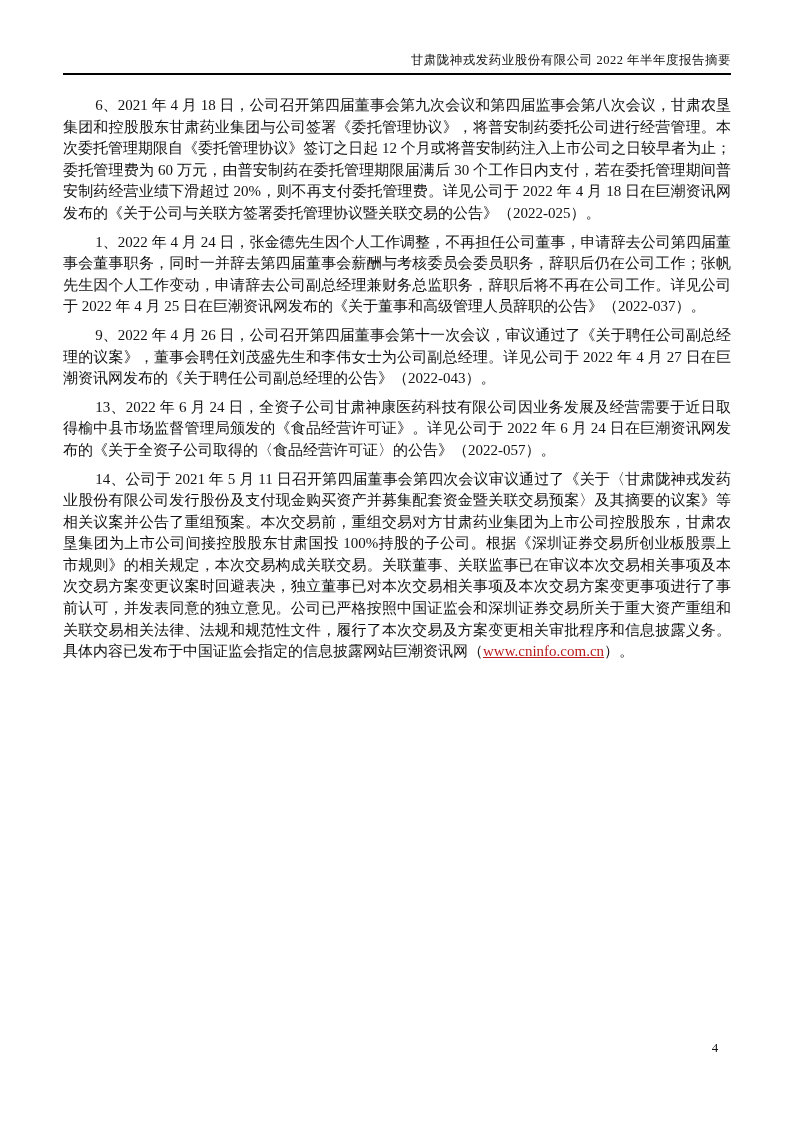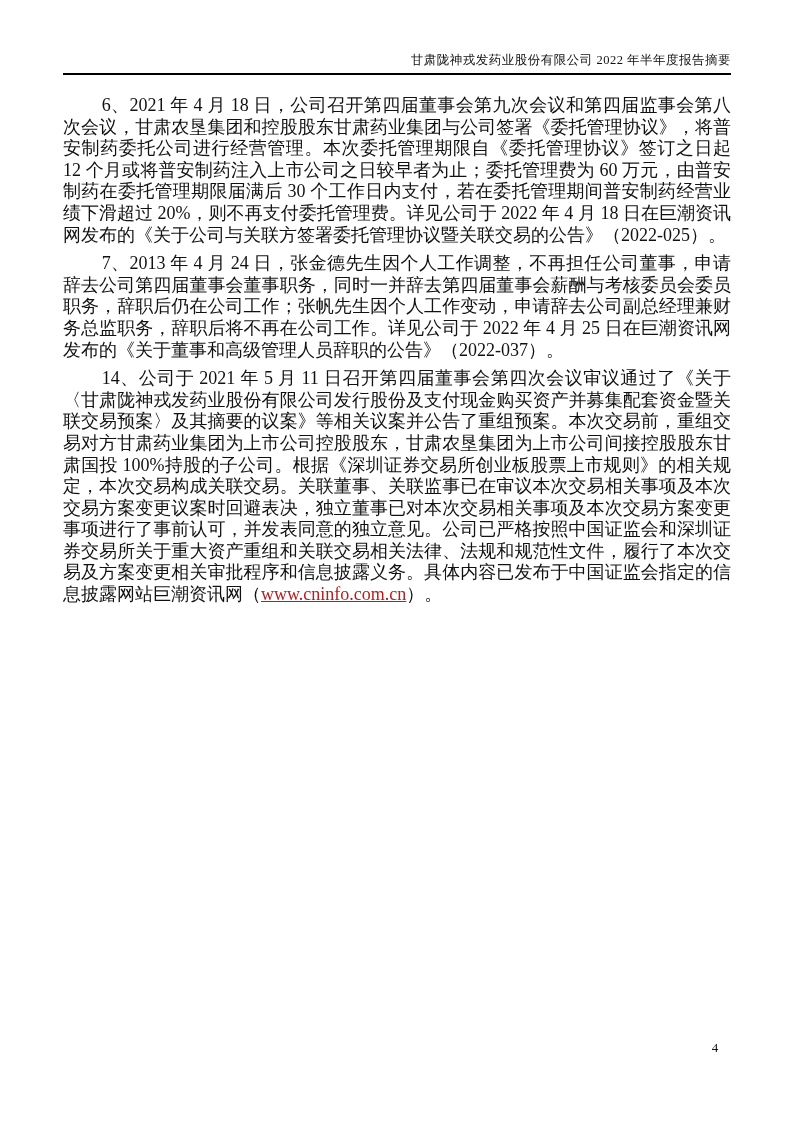--- a/index.html
+++ b/index.html
@@ -33,21 +33,21 @@
     left: 63px;
     right: 62px;
     border-top: 2px solid #000000;
     height: 0;
   }
   .content {
     position: absolute;
     top: 95px;
     left: 63px;
     right: 62px;
-    font-size: 18px;
+    font-size: 15px;
     line-height: 21.6px;
     text-align: justify;
   }
   .para {
     margin: 7px 0 0 0;
     text-indent: 2.15em;
   }
   .para:first-child {
     margin-top: 0;
   }
@@ -70,18 +70,20 @@
 <body>
 
 <div class="page">
   <div class="header">
     <span>甘肃陇神戎发药业股份有限公司 2022 年半年度报告摘要</span>
   </div>
   <div class="header-rule"></div>
 
   <main class="content" id="paragraphs">
       <p class="para">6、2021 年 4 月 18 日，公司召开第四届董事会第九次会议和第四届监事会第八次会议，甘肃农垦集团和控股股东甘肃药业集团与公司签署《委托管理协议》，将普安制药委托公司进行经营管理。本次委托管理期限自《委托管理协议》签订之日起 12 个月或将普安制药注入上市公司之日较早者为止；委托管理费为 60 万元，由普安制药在委托管理期限届满后 30 个工作日内支付，若在委托管理期间普安制药经营业绩下滑超过 20%，则不再支付委托管理费。详见公司于 2022 年 4 月 18 日在巨潮资讯网发布的《关于公司与关联方签署委托管理协议暨关联交易的公告》（2022-025）。</p>
-      <p class="para">7、2013 年 4 月 24 日，张金德先生因个人工作调整，不再担任公司董事，申请辞去公司第四届董事会董事职务，同时一并辞去第四届董事会薪酬与考核委员会委员职务，辞职后仍在公司工作；张帆先生因个人工作变动，申请辞去公司副总经理兼财务总监职务，辞职后将不再在公司工作。详见公司于 2022 年 4 月 25 日在巨潮资讯网发布的《关于董事和高级管理人员辞职的公告》（2022-037）。</p>
+      <p class="para">1、2022 年 4 月 24 日，张金德先生因个人工作调整，不再担任公司董事，申请辞去公司第四届董事会董事职务，同时一并辞去第四届董事会薪酬与考核委员会委员职务，辞职后仍在公司工作；张帆先生因个人工作变动，申请辞去公司副总经理兼财务总监职务，辞职后将不再在公司工作。详见公司于 2022 年 4 月 25 日在巨潮资讯网发布的《关于董事和高级管理人员辞职的公告》（2022-037）。</p>
+      <p class="para">9、2022 年 4 月 26 日，公司召开第四届董事会第十一次会议，审议通过了《关于聘任公司副总经理的议案》，董事会聘任刘茂盛先生和李伟女士为公司副总经理。详见公司于 2022 年 4 月 27 日在巨潮资讯网发布的《关于聘任公司副总经理的公告》（2022-043）。</p>
+      <p class="para">13、2022 年 6 月 24 日，全资子公司甘肃神康医药科技有限公司因业务发展及经营需要于近日取得榆中县市场监督管理局颁发的《食品经营许可证》。详见公司于 2022 年 6 月 24 日在巨潮资讯网发布的《关于全资子公司取得的〈食品经营许可证〉的公告》（2022-057）。</p>
       <p class="para">14、公司于 2021 年 5 月 11 日召开第四届董事会第四次会议审议通过了《关于〈甘肃陇神戎发药业股份有限公司发行股份及支付现金购买资产并募集配套资金暨关联交易预案〉及其摘要的议案》等相关议案并公告了重组预案。本次交易前，重组交易对方甘肃药业集团为上市公司控股股东，甘肃农垦集团为上市公司间接控股股东甘肃国投 100%持股的子公司。根据《深圳证券交易所创业板股票上市规则》的相关规定，本次交易构成关联交易。关联董事、关联监事已在审议本次交易相关事项及本次交易方案变更议案时回避表决，独立董事已对本次交易相关事项及本次交易方案变更事项进行了事前认可，并发表同意的独立意见。公司已严格按照中国证监会和深圳证券交易所关于重大资产重组和关联交易相关法律、法规和规范性文件，履行了本次交易及方案变更相关审批程序和信息披露义务。具体内容已发布于中国证监会指定的信息披露网站巨潮资讯网（<a class="doc-link" href="#">www.cninfo.com.cn</a>）。</p>
     </main>
 
   <div class="page-number">4</div>
 </div>
 
 </body></html>

